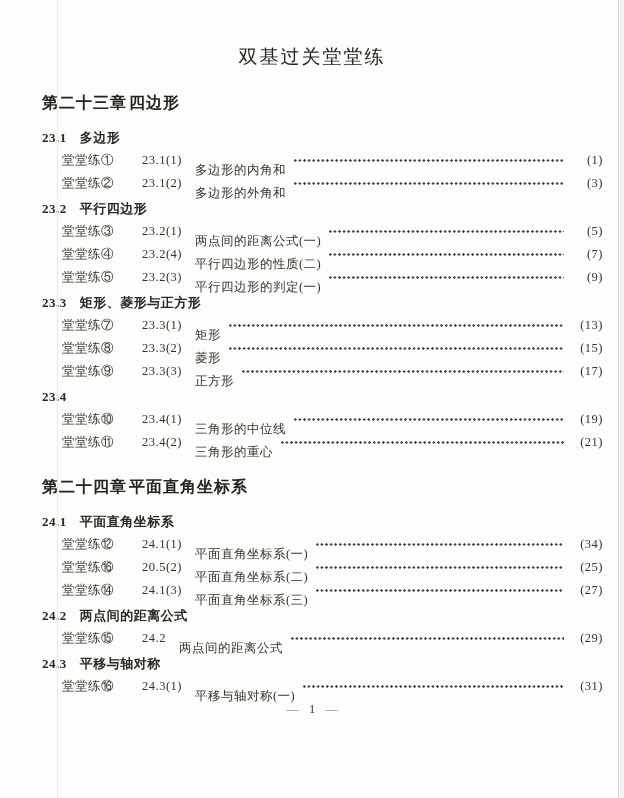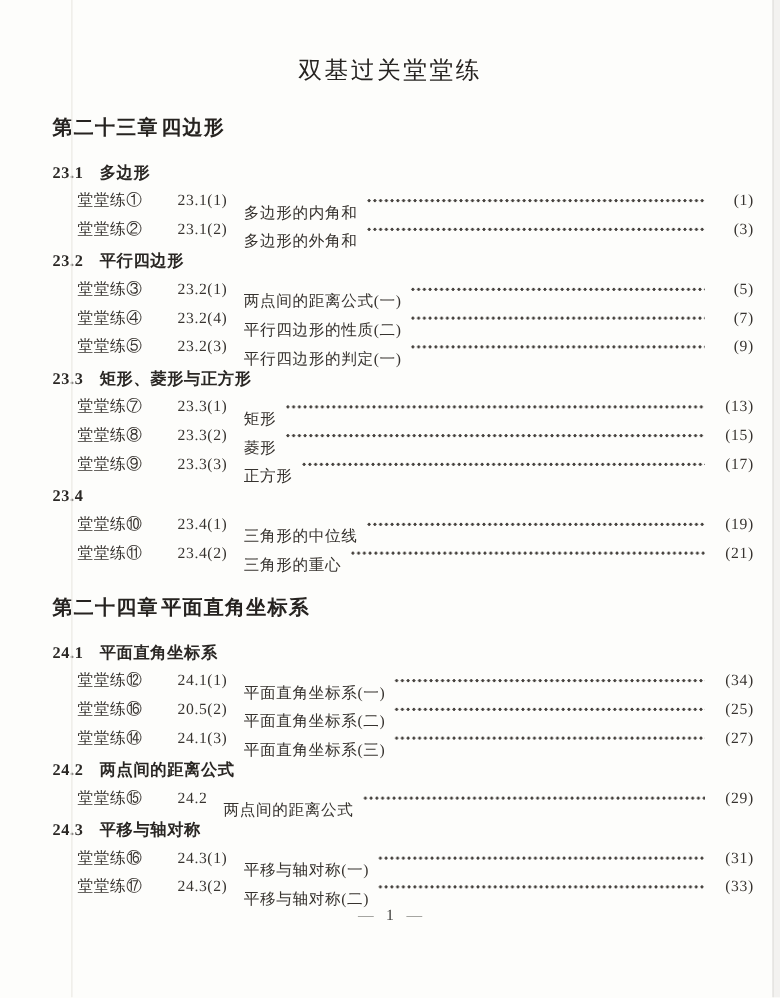--- a/index.html
+++ b/index.html
@@ -270,24 +270,17 @@
       <span class="sec-num">24.3</span>
       <span class="sec-title">平移与轴对称</span>
     </div>
     <div class="entry-row">
       <span class="e-label">堂堂练⑯</span>
       <span class="e-code">24.3(1)</span>
       <span class="e-title">平移与轴对称(一)</span>
       <span class="leader"></span>
       <span class="e-page">(31)</span>
     </div>
-    <div class="entry-row">
-      <span class="e-label">堂堂练⑰</span>
-      <span class="e-code">24.3(2)</span>
-      <span class="e-title">平移与轴对称(二)</span>
-      <span class="leader"></span>
-      <span class="e-page">(33)</span>
-    </div>
   </div>
 
 <div class="page-footer">
   <span class="dash">—</span><span>1</span><span class="dash">—</span>
 </div>
 
 </body></html>

